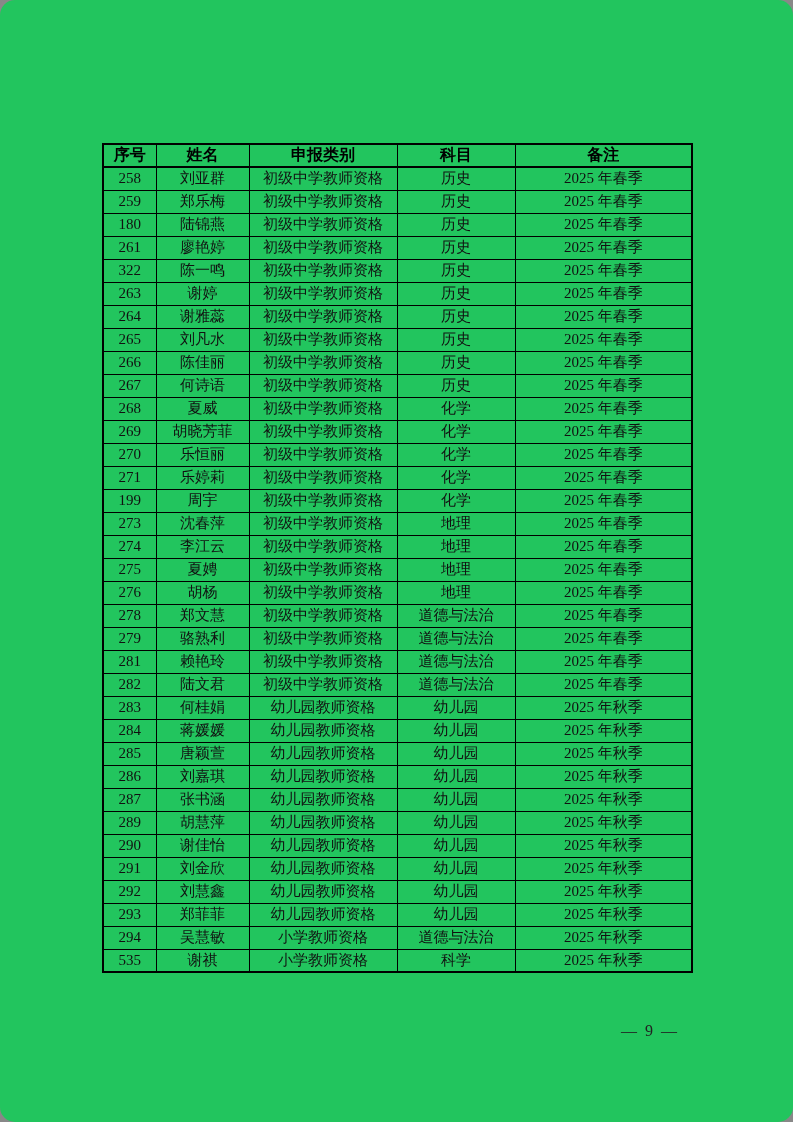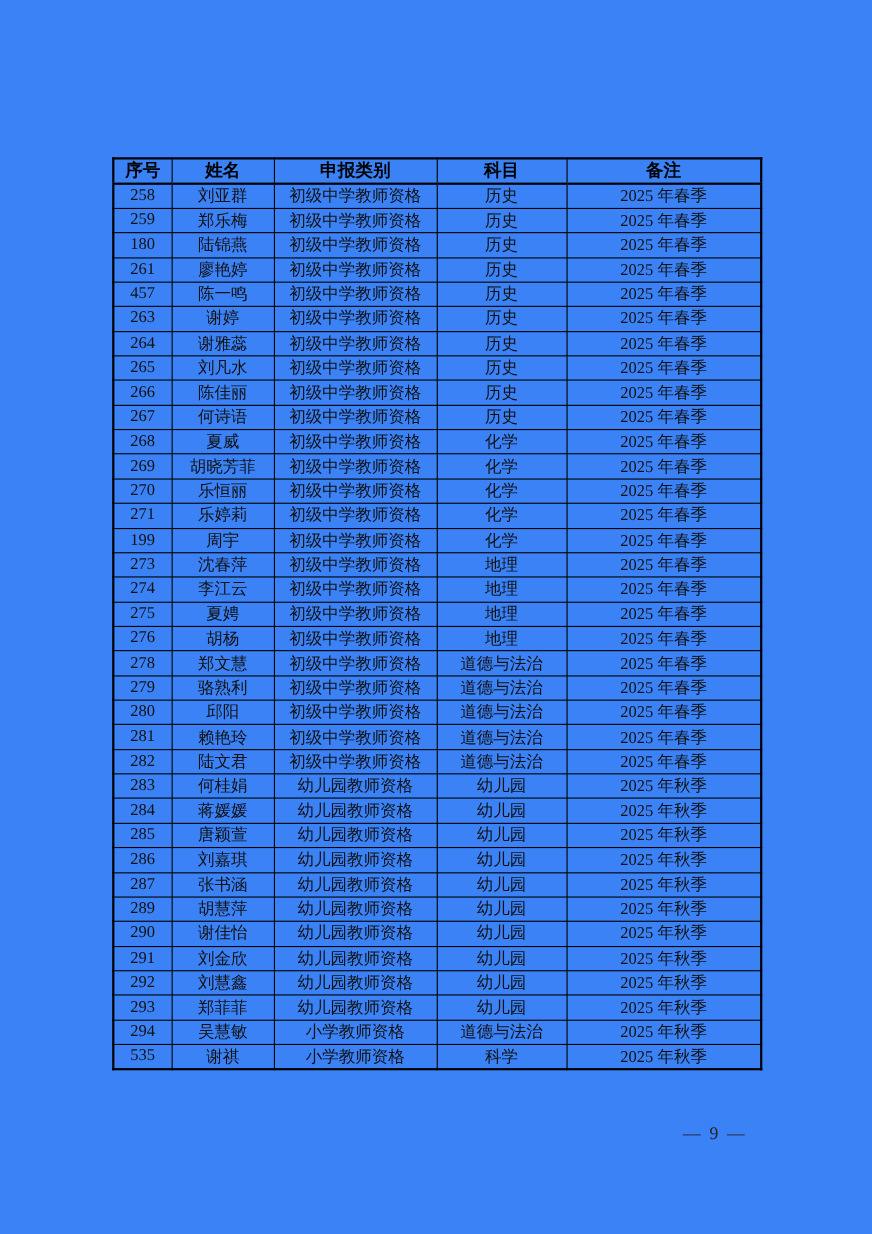--- a/index.html
+++ b/index.html
@@ -2,24 +2,25 @@
 <html><head>
 <meta charset="utf-8">
 <style>
   * { margin: 0; padding: 0; box-sizing: border-box; }
   html, body { background: #888; }
   .page {
     position: relative;
     width: 793px;
     height: 1122px;
     margin: 0 auto;
-    background: #3b82f6;
+    background: #22c55e;
     font-family: "Liberation Serif", "DejaVu Serif", serif;
     color: #000000;
     overflow: hidden;
+    border-radius: 15px;
   }
   .roster-table {
     position: absolute;
     left: 102px;
     top: 143px;
     width: 589px;
     height: 830px;
     border-collapse: collapse;
     table-layout: fixed;
     border: 2px solid #000000;
@@ -101,21 +102,21 @@
           <td>2025 年春季</td>
         </tr>
         <tr>
           <td>261</td>
           <td>廖艳婷</td>
           <td>初级中学教师资格</td>
           <td>历史</td>
           <td>2025 年春季</td>
         </tr>
         <tr>
-          <td>457</td>
+          <td>322</td>
           <td>陈一鸣</td>
           <td>初级中学教师资格</td>
           <td>历史</td>
           <td>2025 年春季</td>
         </tr>
         <tr>
           <td>263</td>
           <td>谢婷</td>
           <td>初级中学教师资格</td>
           <td>历史</td>
@@ -215,27 +216,20 @@
         <tr>
           <td>278</td>
           <td>郑文慧</td>
           <td>初级中学教师资格</td>
           <td>道德与法治</td>
           <td>2025 年春季</td>
         </tr>
         <tr>
           <td>279</td>
           <td>骆熟利</td>
-          <td>初级中学教师资格</td>
-          <td>道德与法治</td>
-          <td>2025 年春季</td>
-        </tr>
-        <tr>
-          <td>280</td>
-          <td>邱阳</td>
           <td>初级中学教师资格</td>
           <td>道德与法治</td>
           <td>2025 年春季</td>
         </tr>
         <tr>
           <td>281</td>
           <td>赖艳玲</td>
           <td>初级中学教师资格</td>
           <td>道德与法治</td>
           <td>2025 年春季</td>

